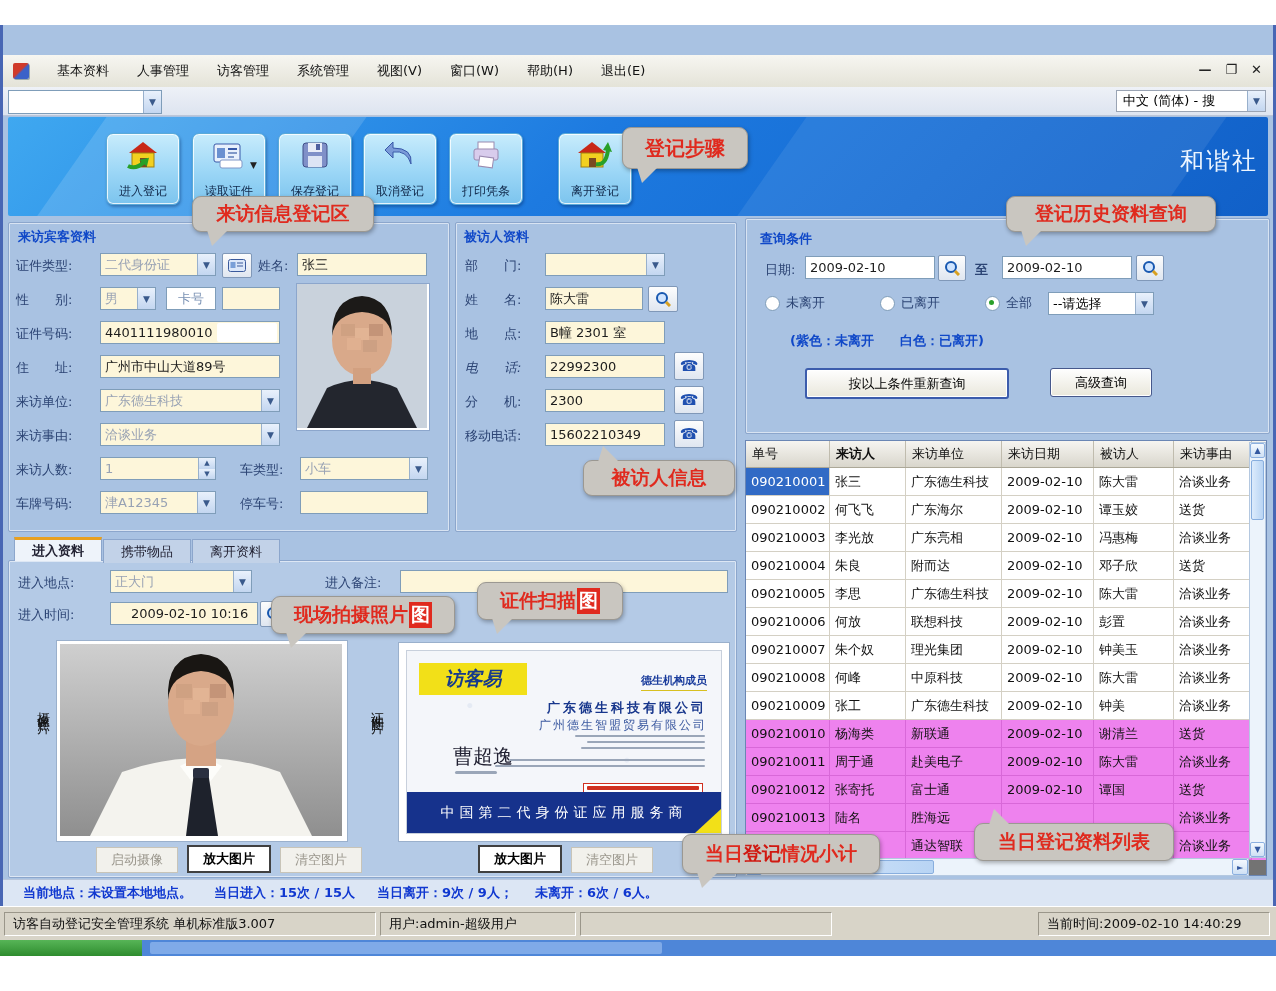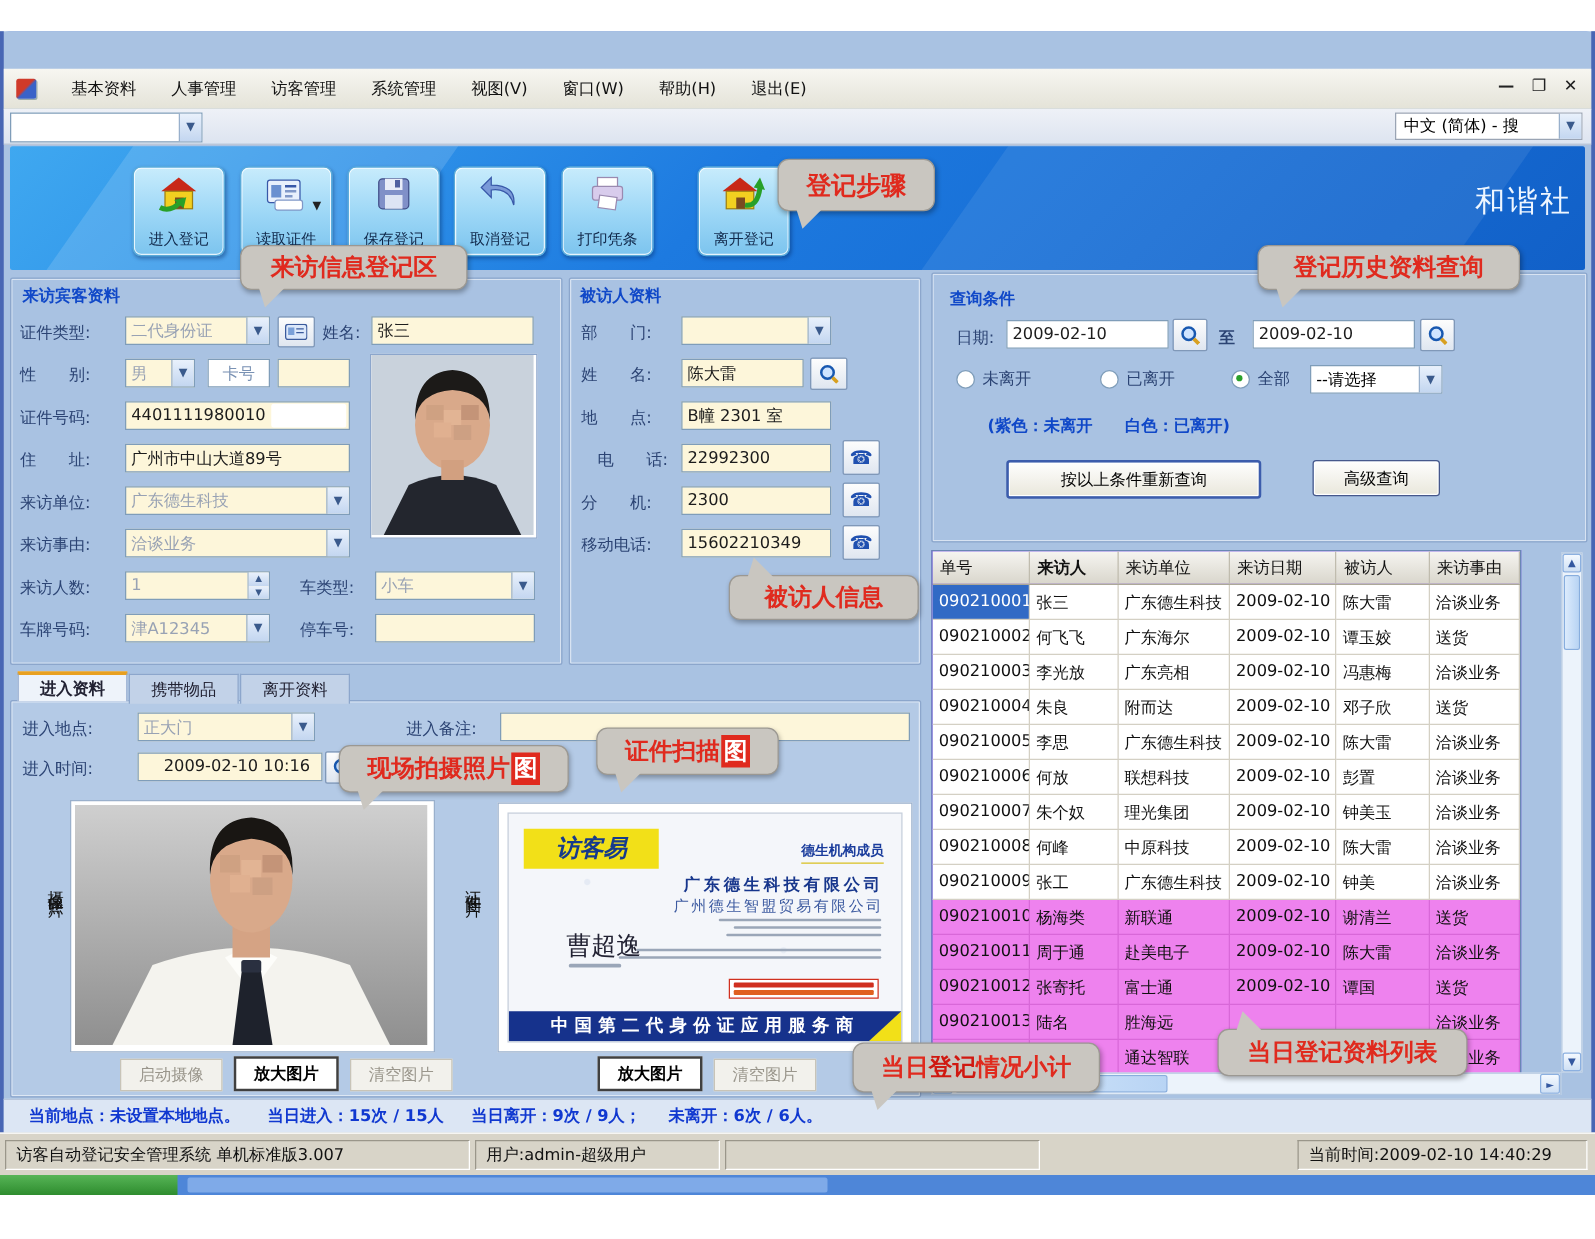--- a/index.html
+++ b/index.html
@@ -43,21 +43,21 @@
   .spin{margin-left:auto;width:16px;height:100%;border-left:1px solid #98b0cc;display:flex;flex-direction:column;}
   .spin span{flex:1;font-size:7px;color:#3a5a8c;display:flex;align-items:center;justify-content:center;background:linear-gradient(180deg,#e9f1fc,#c3d6f0);}
   
   .radio{position:absolute;display:flex;align-items:center;gap:6px;font-size:13px;color:#2c4474;}
   .rdot{width:13px;height:13px;border-radius:50%;border:1px solid #7f9db9;background:#fff;position:relative;}
   .rdot.on::after{content:'';position:absolute;left:3px;top:3px;width:5px;height:5px;border-radius:50%;background:#2aa02a;}
   .note{position:absolute;font-size:13px;font-weight:bold;color:#1048c8;}
   .xpbtn{position:absolute;background:linear-gradient(180deg,#fefefe,#e9e7db);border:1px solid #46588c;border-radius:3px;box-shadow:inset 0 0 0 1px #fff;font-size:13px;color:#000;display:flex;align-items:center;justify-content:center;}
   .xpbtn.primary{border:2px solid #3c5cac;}
   
-  #vtable{left:745px;top:440px;width:472px;height:436px;background:#8b5cf6;border:1px solid #6a86b4;box-sizing:border-box;overflow:hidden;}
+  #vtable{left:745px;top:440px;width:522px;height:436px;background:#737373;border:1px solid #6a86b4;box-sizing:border-box;overflow:hidden;}
   .thead{display:flex;height:26px;background:linear-gradient(180deg,#f6f5f1,#d9d6cc);border-bottom:1px solid #aca898;}
   .th{font-size:13px;color:#111;display:flex;align-items:center;padding-left:6px;box-sizing:border-box;border-right:1px solid #c0bcae;}
   .trow{display:flex;height:28px;background:#fff;}
   .trow.pink{background:#ee82ee;}
   .td{font-size:13px;color:#111;display:flex;align-items:center;padding-left:5px;box-sizing:border-box;border-right:1px solid #d4d0c4;border-bottom:1px solid #d4d0c4;white-space:nowrap;overflow:hidden;}
   .trow.pink .td{border-right-color:#d868d8;border-bottom-color:#d868d8;}
   .td.sel{background:#316ac5;color:#fff;}
   
   .sb{background:#ecf3fb;border:1px solid #b4c8e0;box-sizing:border-box;}
   .sb-btn{background:linear-gradient(180deg,#f4f9ff,#cfe0f4);border:1px solid #8cb0e0;border-radius:2px;color:#3458a0;font-size:8px;display:flex;align-items:center;justify-content:center;box-sizing:border-box;}
@@ -90,21 +90,21 @@
      radial-gradient(circle at 70% 60%, rgba(120,150,200,.10) 0 2px, transparent 3px),
      #f4f6fa;border:1px solid #c8d0dc;overflow:hidden;}
   .bc-logo{position:absolute;left:12px;top:12px;width:108px;height:32px;background:#f2e018;display:flex;align-items:center;justify-content:center;font-size:19px;font-weight:bold;font-style:italic;color:#163a8c;}
   .bc-member{position:absolute;right:14px;top:22px;font-size:11px;font-weight:bold;color:#1a3c9c;border-bottom:1px solid #d8c020;padding-bottom:2px;}
   .bc-co1{position:absolute;right:14px;top:48px;font-size:13px;font-weight:bold;color:#17368c;letter-spacing:3px;}
   .bc-co2{position:absolute;right:14px;top:66px;font-size:12px;color:#3c5aa0;letter-spacing:2px;}
   .bc-name{position:absolute;left:46px;top:92px;font-size:20px;color:#223;font-family:"DejaVu Serif","Liberation Serif",serif;}
   .bc-line{position:absolute;background:#9aa6b8;height:3px;border-radius:2px;}
   .bc-red{position:absolute;right:18px;top:132px;width:120px;height:16px;background:#fff;border:1px solid #d03020;display:flex;flex-direction:column;justify-content:center;gap:2px;padding:1px 3px;box-sizing:border-box;}
   .bc-red i{display:block;height:4px;background:#d03020;border-radius:1px;}
-  .bc-band{position:absolute;left:0;bottom:0;width:100%;height:24px;background:#16328c;color:#fff;font-size:14px;font-weight:bold;letter-spacing:5px;display:flex;align-items:center;justify-content:center;}
+  .bc-band{position:absolute;left:0;bottom:0;width:100%;height:41px;background:#16328c;color:#fff;font-size:14px;font-weight:normal;letter-spacing:5px;display:flex;align-items:center;justify-content:center;}
   .bc-corner{position:absolute;right:0;bottom:0;width:0;height:0;border-bottom:24px solid #f2e018;border-left:26px solid transparent;}
 </style>
 </head>
 <body>
 
 <div id="stage">
 
   <div class="abs" id="titlebar">
     <span class="title">访客自动登记安全管理系统</span>
     <div class="wctrls">
@@ -320,21 +320,21 @@
         <circle cx="7" cy="7" r="5" fill="#cfe4ff" stroke="#1858b0" stroke-width="2"></circle>
         <line x1="11" y1="11" x2="15" y2="15" stroke="#d8a020" stroke-width="3"></line>
       </svg>
   </div>
 
   <div class="flabel" style="left:465px;top:325px;">地　　点:</div>
   <div class="finput" style="left:545px;top:321px;width:120px;height:23px;">
       <span>B幢 2301 室</span>
     </div>
 
-  <div class="flabel" style="left:478px;top:359px;">电　　话:</div>
+  <div class="flabel" style="left:465px;top:359px;font-style:italic;">电　　话:</div>
   <div class="finput" style="left:545px;top:355px;width:120px;height:23px;">
       <span>22992300</span>
     </div>
   <div class="iconbtn" style="left:674px;top:352px;width:28px;height:26px;">
       <span style="color:#2050b0;font-size:15px;">☎</span>
     </div>
 
   <div class="flabel" style="left:465px;top:393px;">分　　机:</div>
   <div class="finput" style="left:545px;top:389px;width:120px;height:23px;">
       <span>2300</span>

